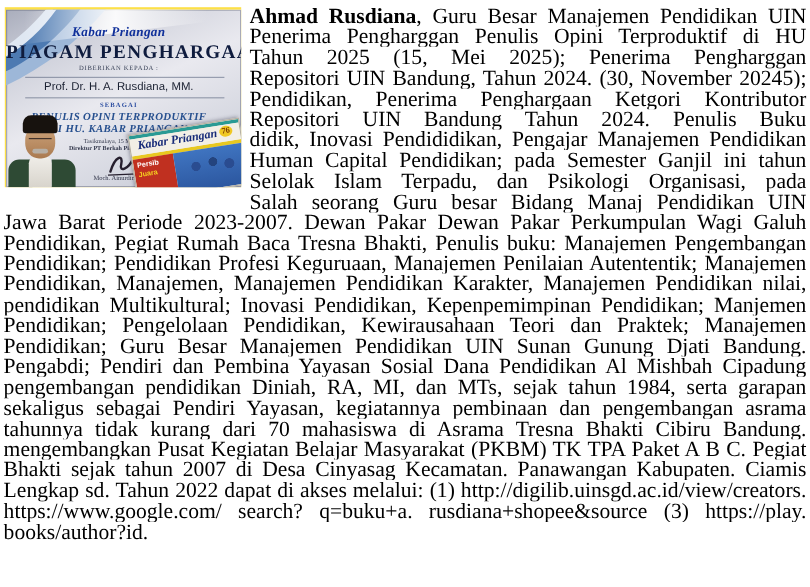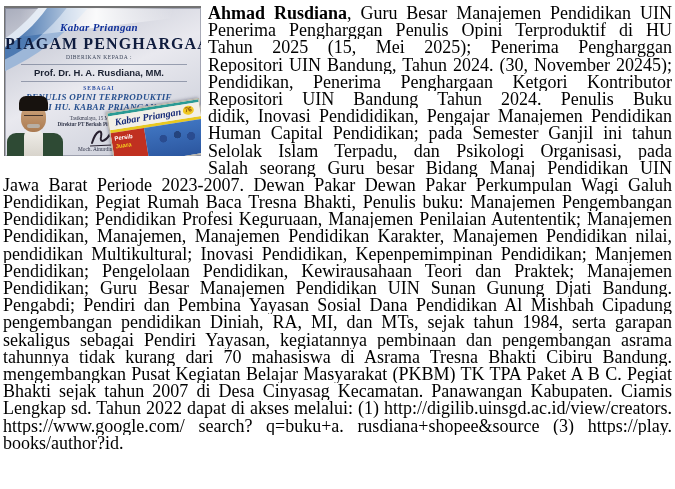--- a/index.html
+++ b/index.html
@@ -13,40 +13,40 @@
   .ln {
     font-size:18px; line-height:17.2px; height:17.2px; overflow:hidden;
     text-align:justify; text-align-last:justify; word-spacing:0.5px;
   }
   .ln.last { text-align-last:left; }
   .b { font-weight:bold; }
 
   
   .cert-photo {
     float:left; width:197px; height:150px; margin:1px 7px 14px 1px;
-    position:relative; background:#737373;
+    position:relative; background:#fde047;
   }
   .cert-inner {
     position:absolute; left:1px; top:2px; right:0; bottom:0; overflow:hidden;
     background:linear-gradient(155deg,#a9adbc 0%,#cfd1db 22%,#e9e9ef 48%,#d6d8e1 75%,#bfc2ce 100%);
     box-shadow:inset 0 0 0 1px rgba(90,95,115,.45);
   }
   .ribbon-svg { position:absolute; left:0; top:0; }
   .glare {
     position:absolute; top:-8px; left:-12px; width:230px; height:26px;
     transform:rotate(-7deg);
     background:linear-gradient(100deg, rgba(255,255,255,0) 12%, rgba(255,255,255,.9) 45%, rgba(255,255,255,0) 78%);
   }
   .ctext { position:absolute; left:0; right:8px; text-align:center; white-space:nowrap; }
   .c-logo   { top:13px; font-style:italic; font-weight:bold; font-size:11px; color:#10309a; letter-spacing:.3px; }
   .c-title  { top:27px; font-weight:bold; font-size:16px; color:#0f1c3e; letter-spacing:1.1px; }
   .c-kepada { top:46px; font-size:6px; color:#3a4358; letter-spacing:.6px; transform:scale(.92); }
   .c-rule { position:absolute; left:16px; right:14px; height:1px; background:rgba(90,100,125,.55); }
   .c-rule.r1 { top:56px; } .c-rule.r2 { top:73px; }
-  .c-recipient { top:59px; font-family:"Liberation Sans", sans-serif; font-weight:bold; font-size:9.5px; color:#1b2132; }
+  .c-recipient { top:59px; font-family:"Liberation Sans", sans-serif; font-weight:normal; font-size:9.5px; color:#1b2132; }
   .c-sebagai { top:77px; font-size:6px; font-weight:bold; color:#2b4da0; letter-spacing:1px; transform:scale(.92); }
   .c-award1 { top:84px; font-style:italic; font-weight:bold; font-size:9px; color:#27508f; letter-spacing:.3px; }
   .c-award2 { top:94px; font-style:italic; font-weight:bold; font-size:9px; color:#27508f; letter-spacing:.3px; }
   .c-date   { position:absolute; top:107px; left:42px; width:100px; text-align:center; font-size:6px; color:#33384c; transform:scale(.85); white-space:nowrap; }
   .c-dir    { position:absolute; top:113px; left:42px; width:100px; text-align:center; font-size:6px; font-weight:bold; color:#33384c; transform:scale(.85); white-space:nowrap; }
   .c-signer { position:absolute; top:138px; left:60px; width:72px; text-align:center; font-size:6px; color:#2e3246; transform:scale(.9); white-space:nowrap; }
   .sig-svg { position:absolute; top:118px; left:82px; }
   .stamp {
     position:absolute; top:108px; left:120px; width:42px; height:32px; border-radius:50%;
     background:radial-gradient(ellipse at 45% 50%, rgba(205,55,45,.55) 0%, rgba(205,55,45,.38) 55%, rgba(205,55,45,.12) 80%, rgba(205,55,45,0) 100%);

